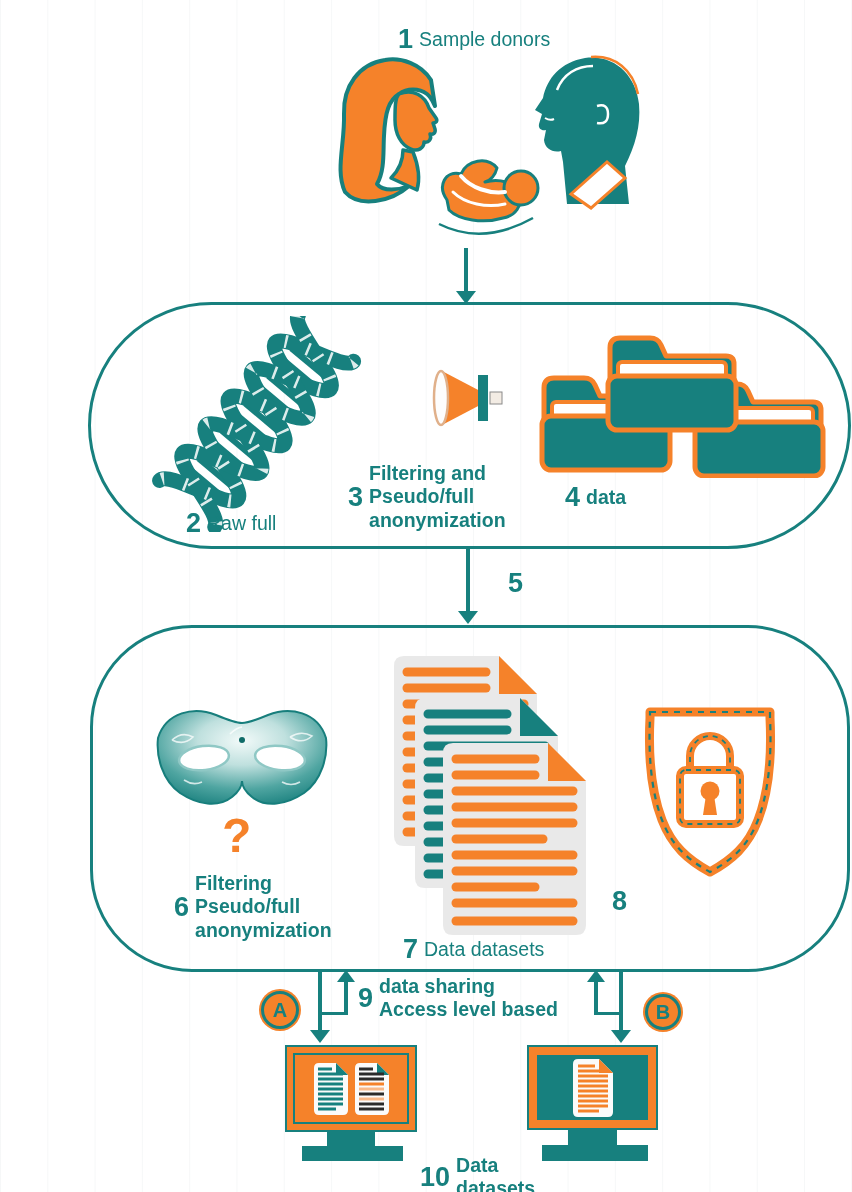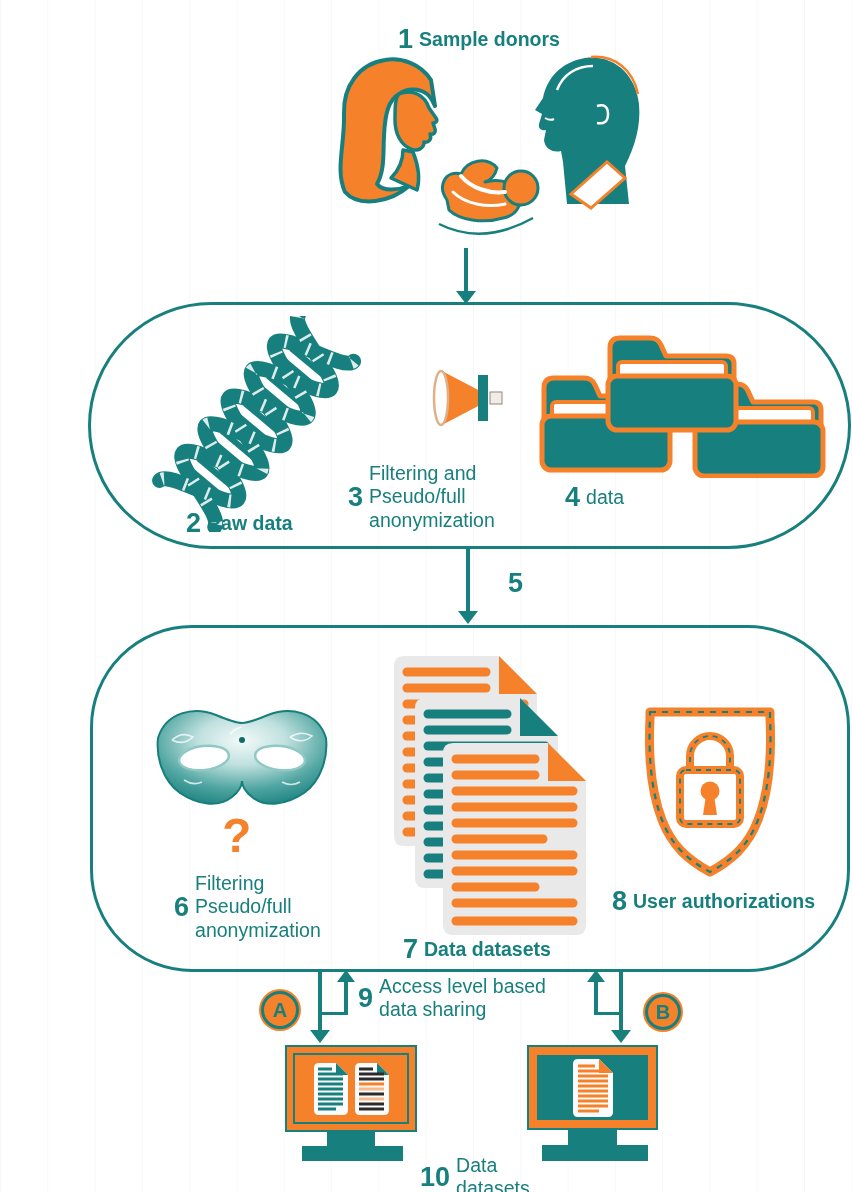--- a/index.html
+++ b/index.html
@@ -3,23 +3,23 @@
 <meta charset="utf-8">
 <style>
   html,body{margin:0;padding:0;background:#fff;}
   .stage{position:relative;width:852px;height:1192px;background:#fff;overflow:hidden;
     font-family:"Liberation Sans","DejaVu Sans",sans-serif;
     background-image:linear-gradient(90deg,rgba(130,150,160,0.07) 1px,transparent 1px);
     background-size:47.3px 100%;}
   .abs{position:absolute;}
   .lbl{position:absolute;display:flex;align-items:center;gap:6px;color:var(--teal);}
   .lbl .num{font-weight:bold;font-size:27px;line-height:1;}
-  .lbl .txt{font-weight:bold;font-size:19.5px;line-height:1.18;}
+  .lbl .txt{font-weight:normal;font-size:19.5px;line-height:1.18;}
   .lbl .col{display:flex;flex-direction:column;}
-  .lbl .col span{font-weight:normal;font-size:19.5px;line-height:1.2;}
+  .lbl .col span{font-weight:bold;font-size:19.5px;line-height:1.2;}
   .container{position:absolute;border:3px solid var(--teal);background:transparent;}
   .vline{position:absolute;width:4px;background:var(--teal);}
   .hline{position:absolute;height:3px;background:var(--teal);}
   .ah-down{position:absolute;width:0;height:0;border-left:10px solid transparent;border-right:10px solid transparent;border-top:13px solid var(--teal);}
   .ah-up{position:absolute;width:0;height:0;border-left:9px solid transparent;border-right:9px solid transparent;border-bottom:12px solid var(--teal);}
   .badge{position:absolute;border-radius:50%;background:var(--orange);border:3px solid var(--teal);
     box-shadow:0 0 0 2px var(--orange);display:flex;align-items:center;justify-content:center;
     color:var(--teal);font-weight:bold;font-size:20px;}
   .qmark{position:absolute;color:var(--orange);font-weight:bold;font-size:48px;line-height:1;}
   .monitor{position:absolute;background:var(--orange);border:2px solid var(--teal);}
@@ -95,21 +95,21 @@
       </g>
       <g stroke="#ffffff" stroke-width="13" fill="none" stroke-dasharray="2.5 21" opacity="0.85">
         <path d="M80,0 C80,14 152,22 152,36 C152,50 80,58 80,72 C80,86 152,94 152,108 C152,122 80,130 80,144 C80,158 152,166 152,180 C152,194 80,202 80,216"></path>
         <path d="M152,0 C152,14 80,22 80,36 C80,50 152,58 152,72 C152,86 80,94 80,108 C80,122 152,130 152,144 C152,158 80,166 80,180 C80,194 152,202 152,216"></path>
       </g>
     </g>
   </svg>
 
   <div class="lbl" style="left:186px;top:510px;">
     <span class="num">2</span>
-    <span class="txt">Raw data</span>
+    <span class="txt">Raw full</span>
   </div>
 
   <svg class="abs" style="left:432px;top:368px;" width="78" height="62" viewBox="0 0 78 62">
     <rect x="58" y="24" width="12" height="12" fill="#f3ece4" stroke="#8a8a8a" stroke-width="1"></rect>
     <polygon points="10,3 50,24 50,36 10,57" fill="#f5822a"></polygon>
     <rect x="46" y="7" width="10" height="46" fill="#17807e"></rect>
     <ellipse cx="9" cy="30" rx="7" ry="27" fill="#fdfdfd" stroke="#e0b08a" stroke-width="2.5"></ellipse>
   </svg>
 
   <div class="lbl" style="left:348px;top:462px;">
@@ -253,35 +253,34 @@
     <path d="M54,74 V58 A20,20 0 0 1 94,58 V74" fill="none" stroke="#f5822a" stroke-width="8"></path>
     <path d="M54,74 V58 A20,20 0 0 1 94,58 V74" fill="none" stroke="#17807e" stroke-width="1.8" stroke-dasharray="5 5"></path>
     <rect x="44" y="72" width="60" height="54" rx="6" fill="#fff" stroke="#f5822a" stroke-width="8"></rect>
     <rect x="44" y="72" width="60" height="54" rx="6" fill="none" stroke="#17807e" stroke-width="1.8" stroke-dasharray="5 5"></rect>
     <circle cx="74" cy="93" r="9.5" fill="#f5822a"></circle>
     <path d="M70,97 L78,97 L81,117 L67,117 Z" fill="#f5822a"></path>
   </svg>
 
   <div class="lbl" style="left:612px;top:888px;">
     <span class="num">8</span>
-    <span class="txt">User authorizations</span>
   </div>
 
   <div class="vline" style="left:318px;top:969px;height:62px;"></div>
   <div class="ah-down" style="left:310px;top:1030px;"></div>
   <div class="ah-up" style="left:337px;top:970px;"></div>
   <div class="vline" style="left:344px;top:981px;height:34px;"></div>
   <div class="hline" style="left:318px;top:1012px;width:30px;"></div>
   <div class="badge" style="left:261px;top:991px;width:32px;height:32px;">A</div>
 
   <div class="lbl" style="left:358px;top:975px;">
     <span class="num">9</span>
     <span class="col">
+      <span>data sharing</span>
       <span>Access level based</span>
-      <span>data sharing</span>
     </span>
   </div>
 
   <div class="vline" style="left:619px;top:969px;height:62px;"></div>
   <div class="ah-down" style="left:611px;top:1030px;"></div>
   <div class="ah-up" style="left:587px;top:970px;"></div>
   <div class="vline" style="left:594px;top:981px;height:34px;"></div>
   <div class="hline" style="left:594px;top:1012px;width:28px;"></div>
   <div class="badge" style="left:645px;top:994px;width:30px;height:30px;">B</div>
 

